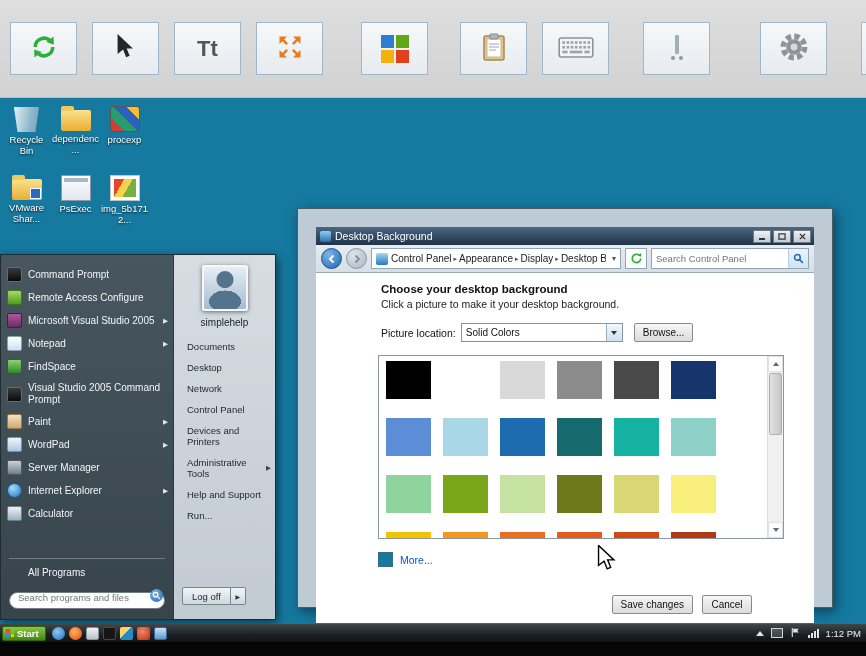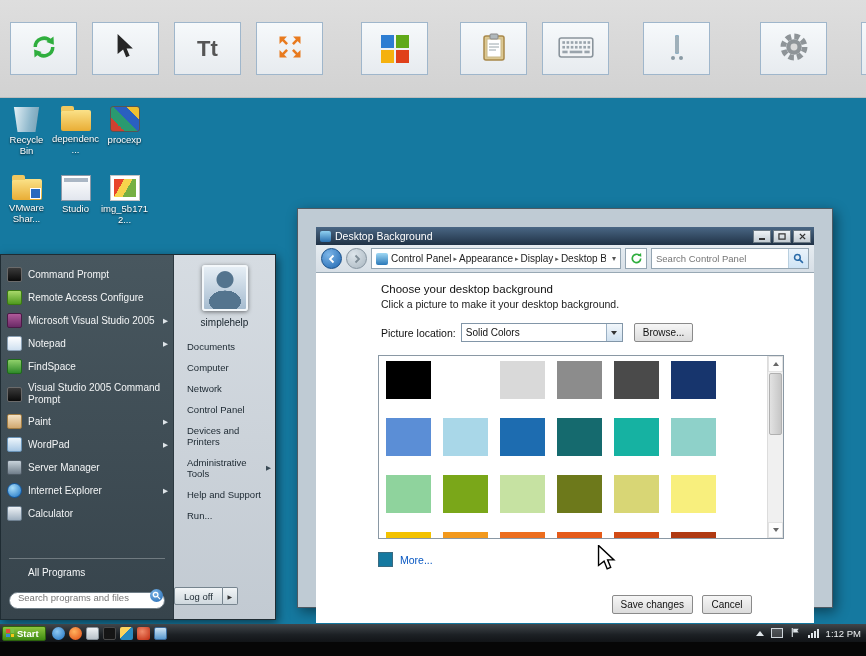--- a/index.html
+++ b/index.html
@@ -62,21 +62,21 @@
   .sm-search{margin:3px 8px 4px;position:relative;}
   .sm-search input{width:100%;height:17px;border:1px solid #6f7d87;border-radius:9px;padding:0 20px 6px 8px;font-size:9.5px;color:#444;outline:none;background:#fff;}
   .sm-glass{position:absolute;right:2px;top:2px;width:13px;height:13px;border-radius:50%;background:radial-gradient(circle at 35% 30%,#7db6e8,#1f66b0);display:flex;align-items:center;justify-content:center;}
   .sm-right{flex:1;background:linear-gradient(#d6dce2,#c2cad2);border-left:1px solid #2c3940;display:flex;flex-direction:column;padding:10px 0 8px;}
   .avatar{width:46px;height:46px;align-self:center;border:2px solid #f4f8fb;border-radius:3px;box-shadow:0 1px 4px rgba(0,0,0,.5);
     background:radial-gradient(circle at 50% 30%,#54748e 0 8px,rgba(0,0,0,0) 9px),radial-gradient(ellipse 16px 11px at 50% 82%,#54748e 0 99%,rgba(0,0,0,0) 100%),linear-gradient(#e6eef5,#a6bcd0);}
   .user-name{text-align:center;font-size:10px;color:#16222b;margin:6px 0 8px;}
   .sr-item{display:flex;align-items:center;padding:5px 4px 5px 13px;font-size:9.5px;color:#1b2730;}
   .sr-item .lbl{flex:1;}
   .sr-item .arr{color:#3a4a55;}
-  .sm-logoff{margin-top:auto;display:flex;align-items:center;padding:6px 0;}
+  .sm-logoff{margin-top:auto;display:flex;align-items:center;padding:6px 8px;}
   .logoff-btn{height:18px;padding:0 9px;font-size:9.5px;background:linear-gradient(#f2f5f7,#cfd8de);border:1px solid #76848e;border-radius:2px 0 0 2px;color:#1b2730;}
   .logoff-arr{width:15px;height:18px;background:linear-gradient(#f2f5f7,#cfd8de);border:1px solid #76848e;border-left:none;border-radius:0 2px 2px 0;font-size:6px;display:flex;align-items:center;justify-content:center;color:#333;}
 
   
   .window{position:absolute;left:297px;top:110px;width:536px;height:400px;background:#bfcbd4;border:1px solid #4e5a63;box-shadow:3px 4px 12px rgba(0,0,0,.45);padding:18px;}
   .title-bar{height:18px;background:linear-gradient(#4a6785,#203246);display:flex;align-items:center;padding:0 3px 0 4px;gap:4px;}
   .title-icon{width:11px;height:11px;background:linear-gradient(#8fd0f0,#2a70b0);border-radius:2px;flex:none;}
   .title-text{color:#fff;font-size:10.5px;flex:1;white-space:nowrap;overflow:hidden;}
   .win-ctrls{display:flex;gap:2px;}
   .wc{width:18px;height:13px;background:linear-gradient(#eef2f5,#c3ccd3);border:1px solid #6c7a85;display:flex;align-items:center;justify-content:center;}
@@ -89,21 +89,21 @@
   .crumb-icon{width:12px;height:12px;background:linear-gradient(#9fd8f4,#2a78b8);border-radius:2px;flex:none;}
   .crumb-list{display:flex;align-items:center;gap:2px;flex:1;white-space:nowrap;overflow:hidden;}
   .crumb-seg{display:flex;align-items:center;gap:2px;}
   .sep{color:#555;font-size:7px;}
   .dd-arr{color:#555;font-size:8px;margin-left:auto;padding-left:3px;}
   .refresh-btn{width:22px;height:21px;background:#fff;border:1px solid #94a5b2;display:flex;align-items:center;justify-content:center;flex:none;}
   .search-box{width:158px;height:21px;background:#fff;border:1px solid #94a5b2;display:flex;align-items:center;flex:none;}
   .search-box input{flex:1;min-width:0;border:none;outline:none;font-size:9.5px;color:#555;padding:0 4px;background:none;}
   .search-glass{width:20px;height:19px;display:flex;align-items:center;justify-content:center;background:linear-gradient(#eaf3fb,#cfe4f5);border-left:1px solid #b9cfdf;}
   .win-body{position:relative;height:351px;background:#fff;border-top:1px solid #98a8b4;overflow:hidden;}
-  .heading{font-size:11.5px;font-weight:normal;color:#111;margin:10px 0 3px 65px;}
+  .heading{font-size:11.5px;font-weight:bold;color:#111;margin:10px 0 3px 65px;}
   .subheading{font-size:10.5px;color:#222;margin:0 0 13px 65px;}
   .pic-row{display:flex;align-items:center;margin-left:65px;gap:5px;}
   .pic-label{font-size:10.5px;color:#111;}
   .combo{width:162px;height:19px;border:1px solid #8296a8;background:#fff;display:flex;align-items:center;font-size:10px;padding-left:4px;color:#111;}
   .combo-arr{margin-left:auto;width:16px;height:100%;background:linear-gradient(#f2f7fb,#cfe0ef);border-left:1px solid #9ab0c4;display:flex;align-items:center;justify-content:center;}
   .tri-down{width:0;height:0;border-left:3.5px solid transparent;border-right:3.5px solid transparent;border-top:4px solid #333;}
   .tri-up{width:0;height:0;border-left:3.5px solid transparent;border-right:3.5px solid transparent;border-bottom:4px solid #666;}
   .tri-down.gray{border-top-color:#666;}
   .btn{height:19px;padding:0 8px;font-size:10px;background:linear-gradient(#f6f6f6,#dcdcdc);border:1px solid #8a8a8a;border-radius:2px;color:#111;}
   .browse-btn{margin-left:6px;}
@@ -292,21 +292,21 @@
           <span class="lbl">procexp</span>
         </div>
 
         <div class="dicon">
           <span class="di-img" data-icon="vmware"></span>
           <span class="lbl">VMware Shar...</span>
         </div>
 
         <div class="dicon">
           <span class="di-img" data-icon="psexec"></span>
-          <span class="lbl">Studio</span>
+          <span class="lbl">PsExec</span>
         </div>
 
         <div class="dicon">
           <span class="di-img" data-icon="image"></span>
           <span class="lbl">img_5b1712...</span>
         </div>
       </div>
 
     <div class="start-menu">
       <div class="sm-left">
@@ -395,21 +395,21 @@
         <span class="avatar"></span>
         <div class="user-name">simplehelp</div>
         <div>
 
             <div class="sr-item">
               <span class="lbl">Documents</span>
               <span class="arr"></span>
             </div>
 
             <div class="sr-item">
-              <span class="lbl">Computer</span>
+              <span class="lbl">Desktop</span>
               <span class="arr"></span>
             </div>
 
             <div class="sr-item">
               <span class="lbl">Network</span>
               <span class="arr"></span>
             </div>
 
             <div class="sr-item">
               <span class="lbl">Control Panel</span>

